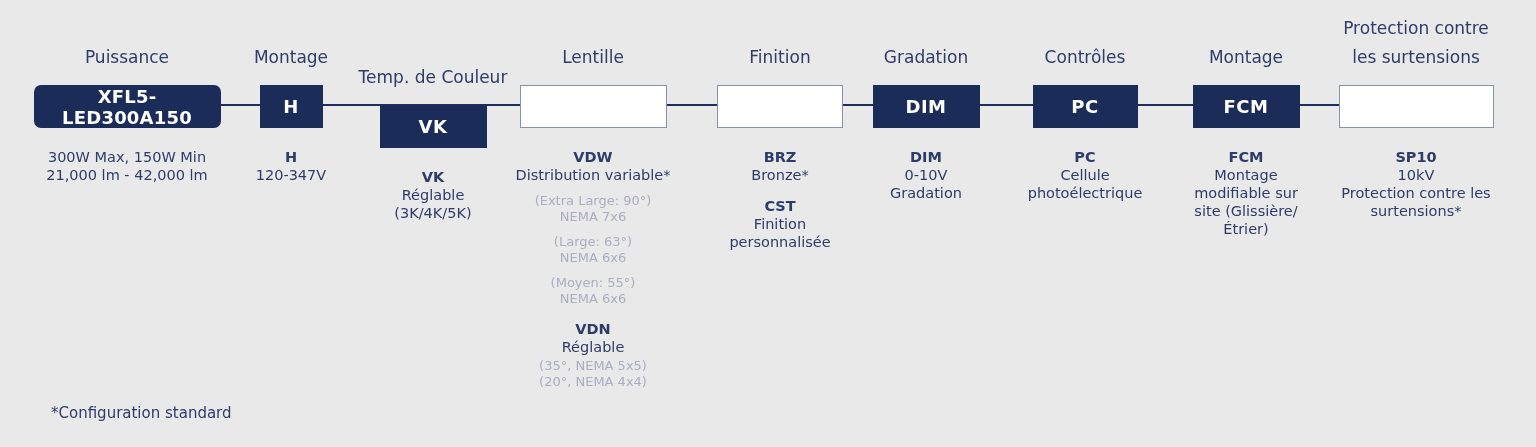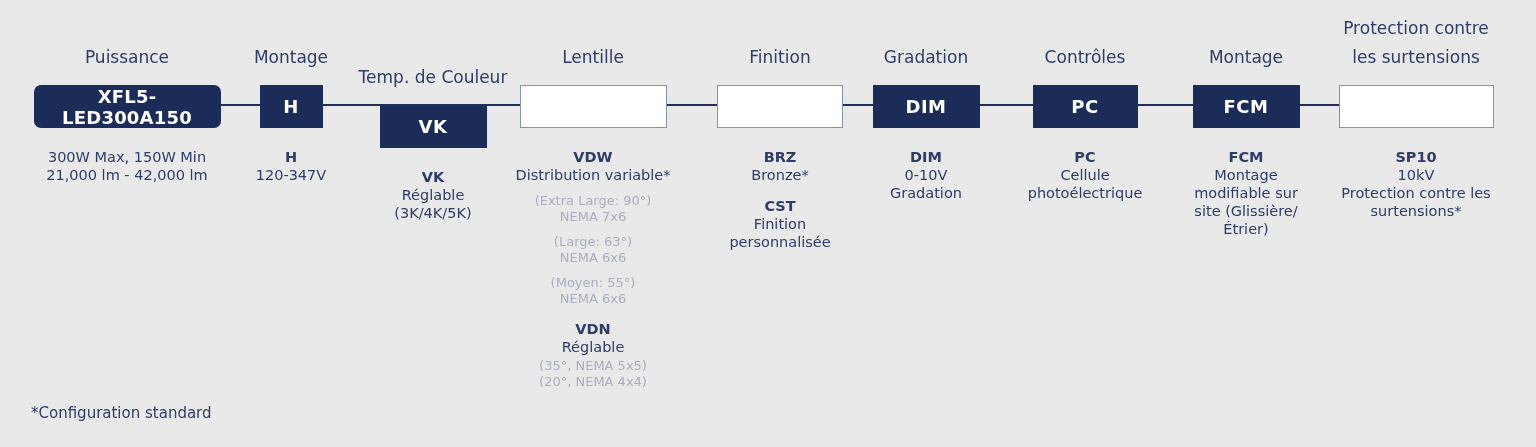--- a/index.html
+++ b/index.html
@@ -69,21 +69,21 @@
     font-size: 13px;
     line-height: 16px;
     color: #a9aec0;
     white-space: pre-line;
     margin-top: 9px;
   }
   .note.tight { margin-top: 2px; }
   .option + .option { margin-top: 13px; }
   .footnote {
     position: absolute;
-    left: 31px;
+    left: 51px;
     top: 404px;
     font-size: 15px;
     z-index: 1;
   }
 </style>
 </head>
 <body>
 
 <div class="canvas">
 

